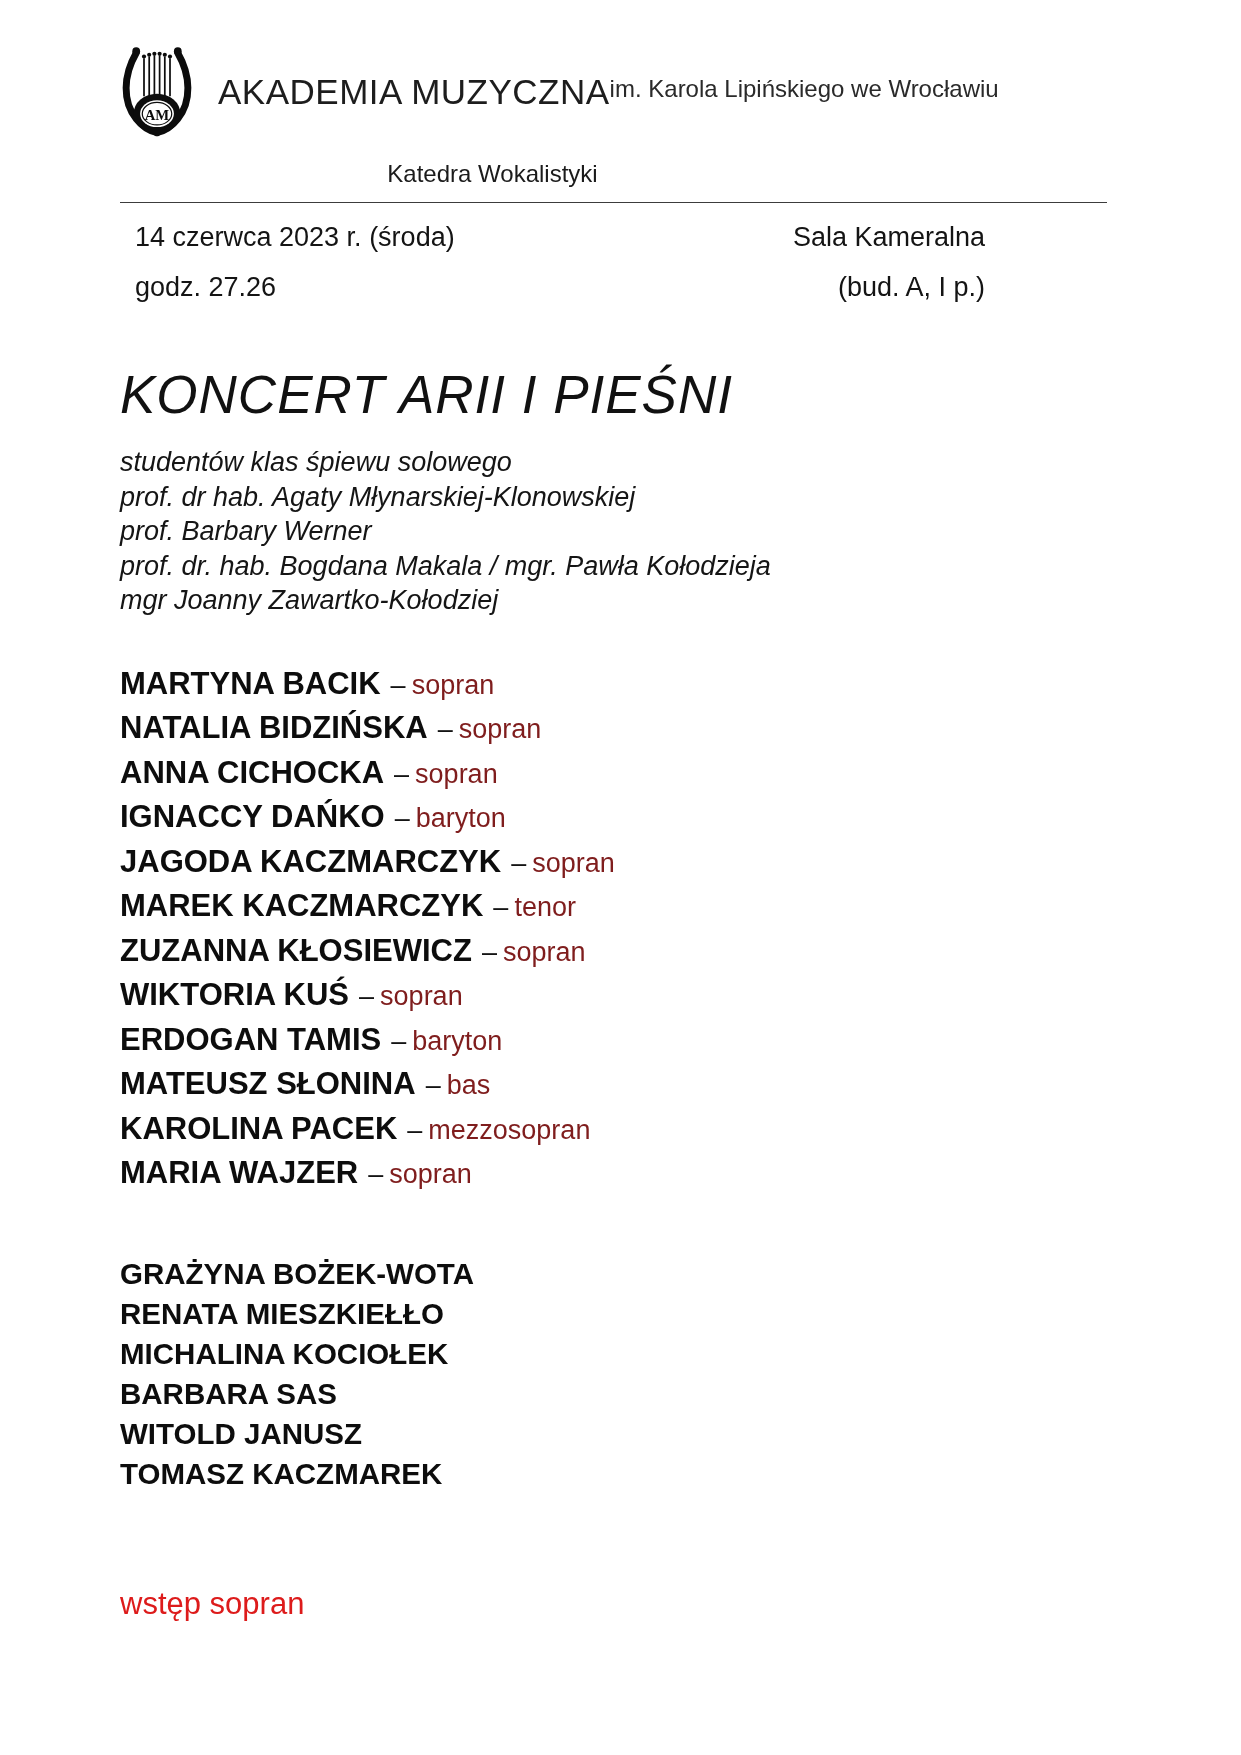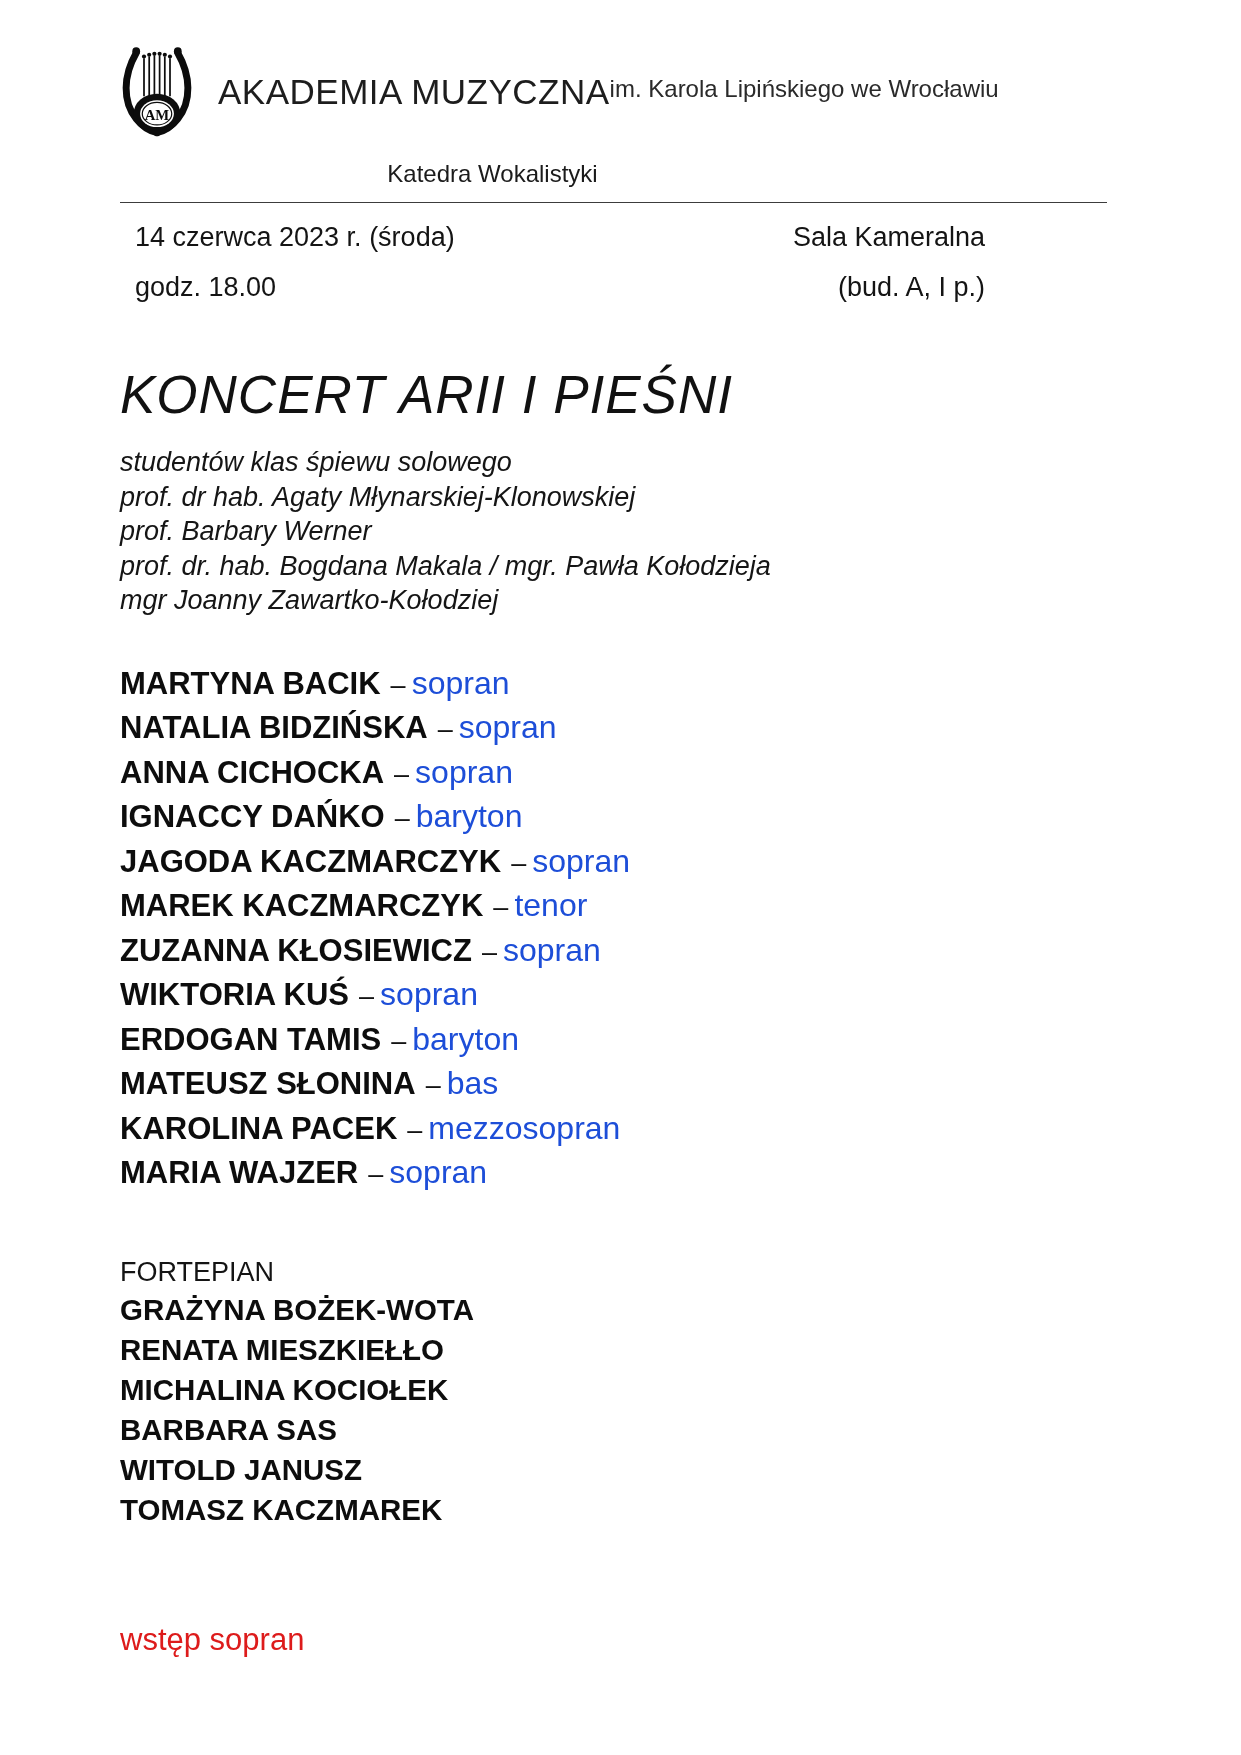--- a/index.html
+++ b/index.html
@@ -44,21 +44,21 @@
     margin-top:62px;
     font-style:italic; font-size:53px; letter-spacing:1px;
     color:#111;
   }
   .subtitle-block { margin-top:20px; font-style:italic; font-size:27px; line-height:34.5px; color:#151515; }
   
   .performers { margin-top:46px; }
   .performer-row { line-height:39.5px; white-space:nowrap; }
   .performer-name { font-weight:bold; font-size:31px; color:#0d0d0d; }
   .sep { font-size:27px; margin:0 6px 0 10px; color:#141414; }
-  .voice { font-size:32px; color:#1d4ed8; }
+  .voice { font-size:27px; color:#7f1d1d; }
   
   .piano-section { margin-top:56px; }
   .piano-heading { font-size:27px; color:#141414; line-height:36px; }
   .pianist-row { font-weight:bold; font-size:29.5px; line-height:40px; color:#0d0d0d; }
   
   .admission { margin-top:92px; font-size:31px; }
 </style>
 </head>
 <body>
 
@@ -102,21 +102,21 @@
   <div class="department">Katedra Wokalistyki</div>
 
   <hr class="rule">
 
   <div class="info-block">
     <div class="info-row">
       <span>14 czerwca 2023 r. (środa)</span>
       <span>Sala Kameralna</span>
     </div>
     <div class="info-row">
-      <span>godz. 18.00</span>
+      <span>godz. 27.26</span>
       <span>(bud. A, I p.)</span>
     </div>
   </div>
 
   <div class="center-col">
 
     <div class="main-title">KONCERT ARII I PIEŚNI</div>
 
     <div class="subtitle-block">
       <div>studentów klas śpiewu solowego</div>
@@ -159,21 +159,20 @@
       </div>
       <div class="performer-row">
         <span class="performer-name">KAROLINA PACEK</span><span class="sep">–</span><span class="voice">mezzosopran</span>
       </div>
       <div class="performer-row">
         <span class="performer-name">MARIA WAJZER</span><span class="sep">–</span><span class="voice">sopran</span>
       </div>
     </div>
 
     <div class="piano-section">
-      <div class="piano-heading">FORTEPIAN</div>
       <div class="pianist-row">GRAŻYNA BOŻEK-WOTA</div>
       <div class="pianist-row">RENATA MIESZKIEŁŁO</div>
       <div class="pianist-row">MICHALINA KOCIOŁEK</div>
       <div class="pianist-row">BARBARA SAS</div>
       <div class="pianist-row">WITOLD JANUSZ</div>
       <div class="pianist-row">TOMASZ KACZMAREK</div>
     </div>
 
     <div class="admission" style="color: rgb(221, 27, 27);">wstęp sopran</div>
 

